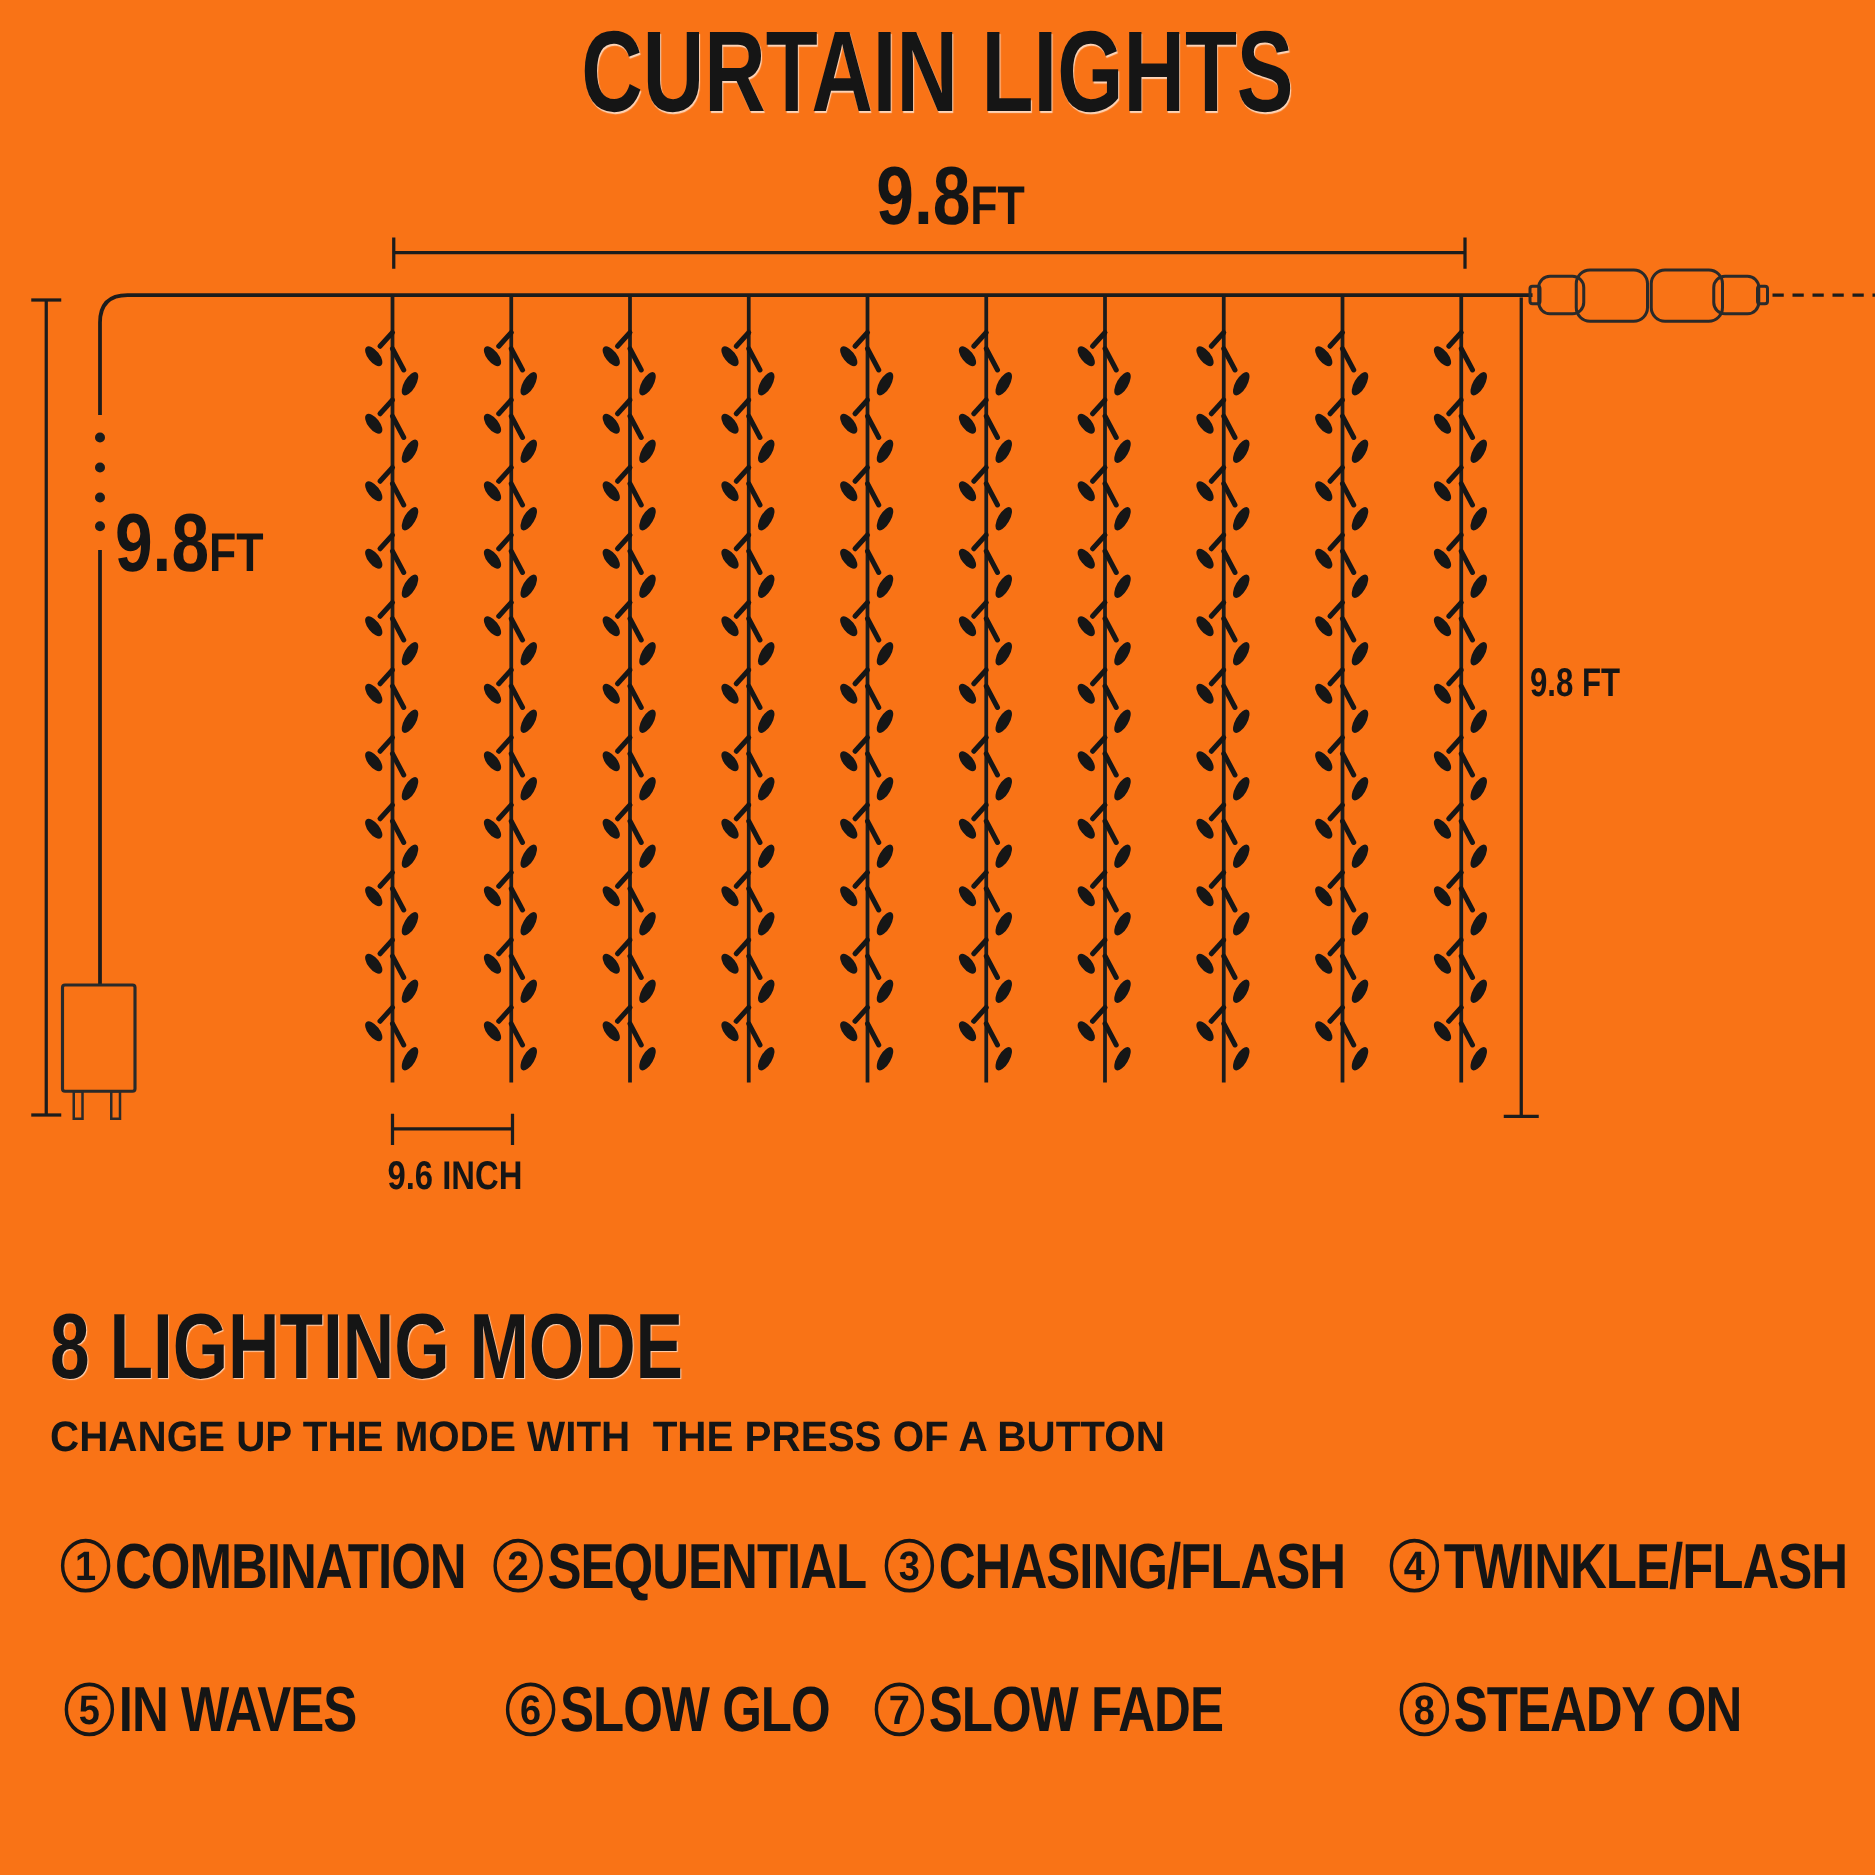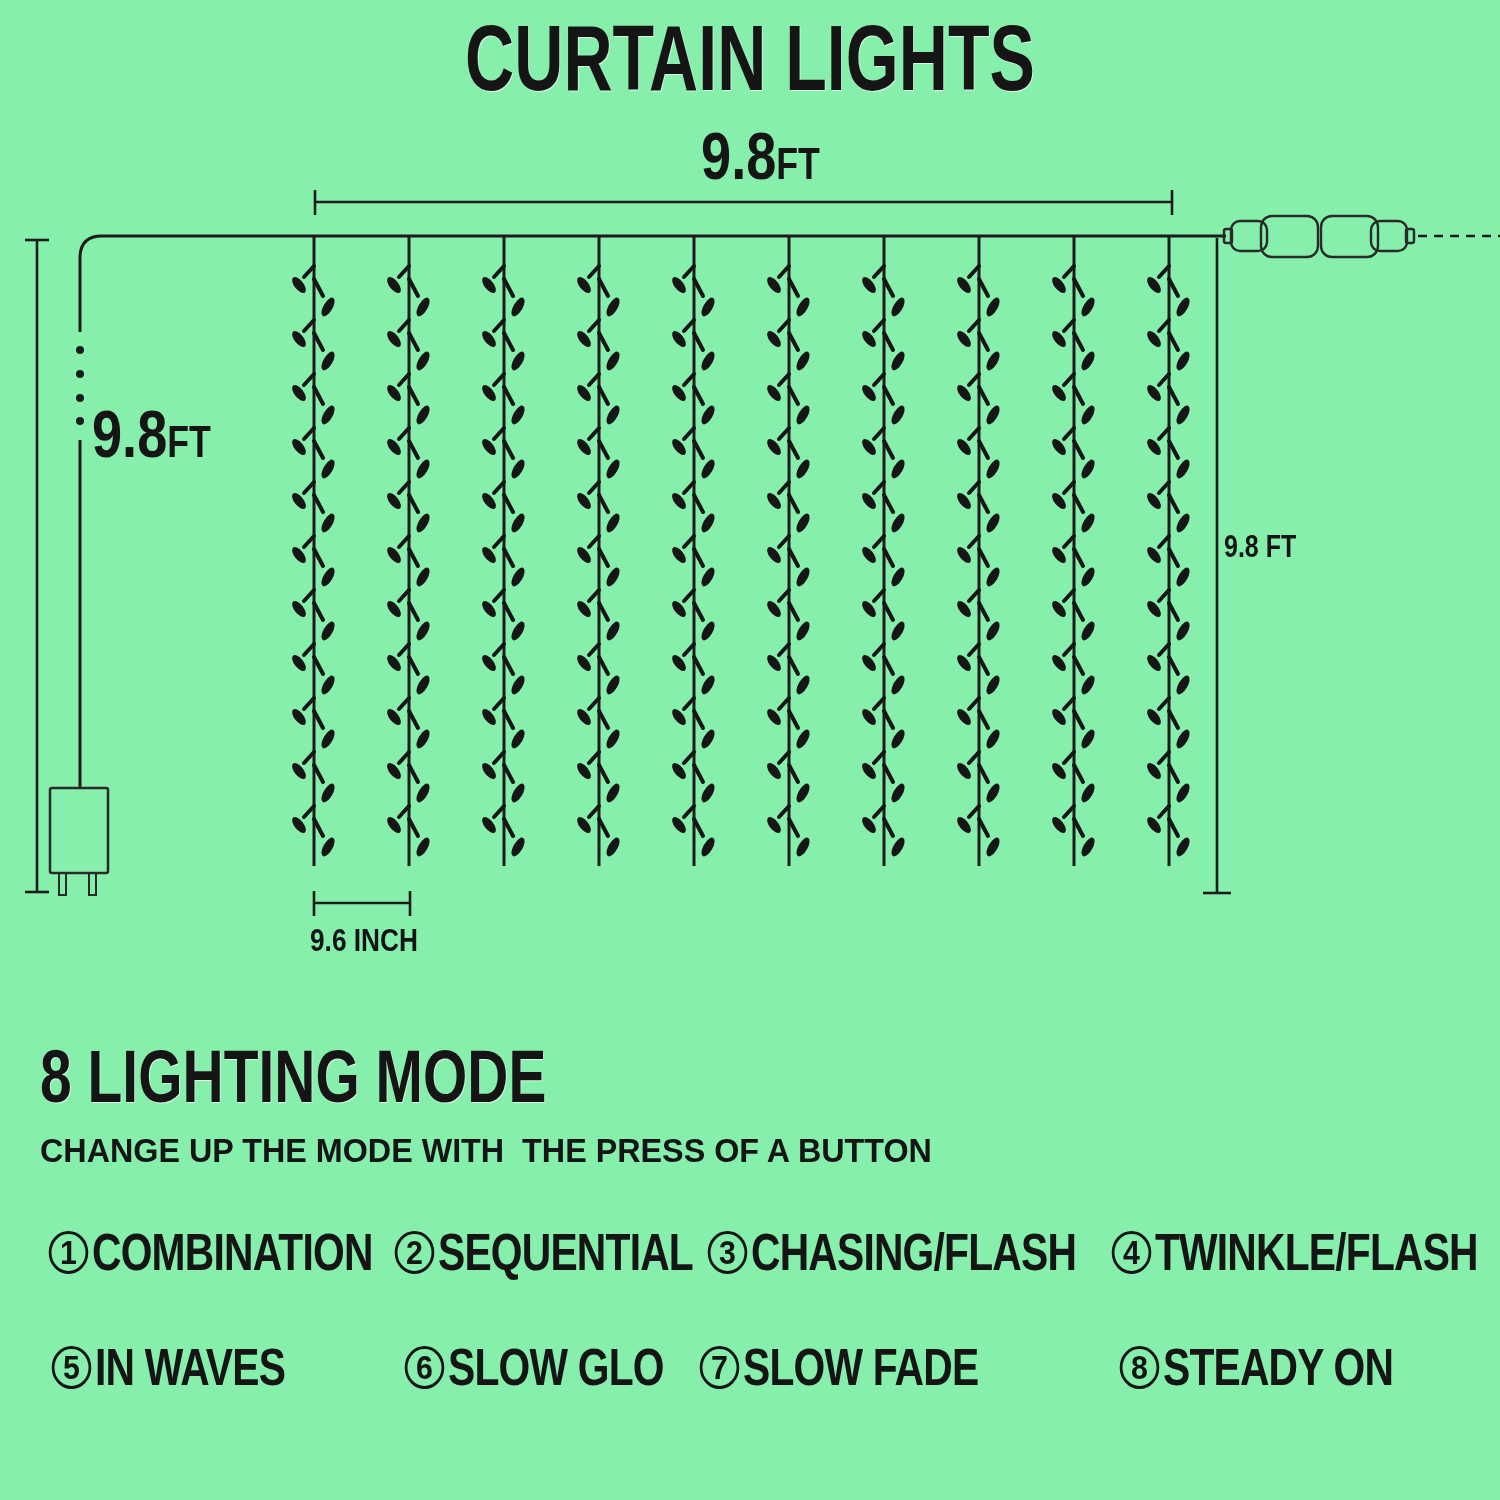--- a/index.html
+++ b/index.html
@@ -1,19 +1,19 @@
 <!DOCTYPE html>
 <html><head>
 <meta charset="utf-8">
 <style>
   html,body{margin:0;padding:0;}
   .page{
     position:relative;
     width:1500px;height:1500px;
-    background:#86efac;
+    background:#f97316;
     font-family:"Liberation Sans", sans-serif;
     color:#151515;
     overflow:hidden;
   }
   .abs{position:absolute;white-space:pre;}
   .cond{transform-origin:0 50%;}
   
   .title{
     left:50%;top:10px;
     font-size:92px;font-weight:700;letter-spacing:0px;line-height:1.05;

